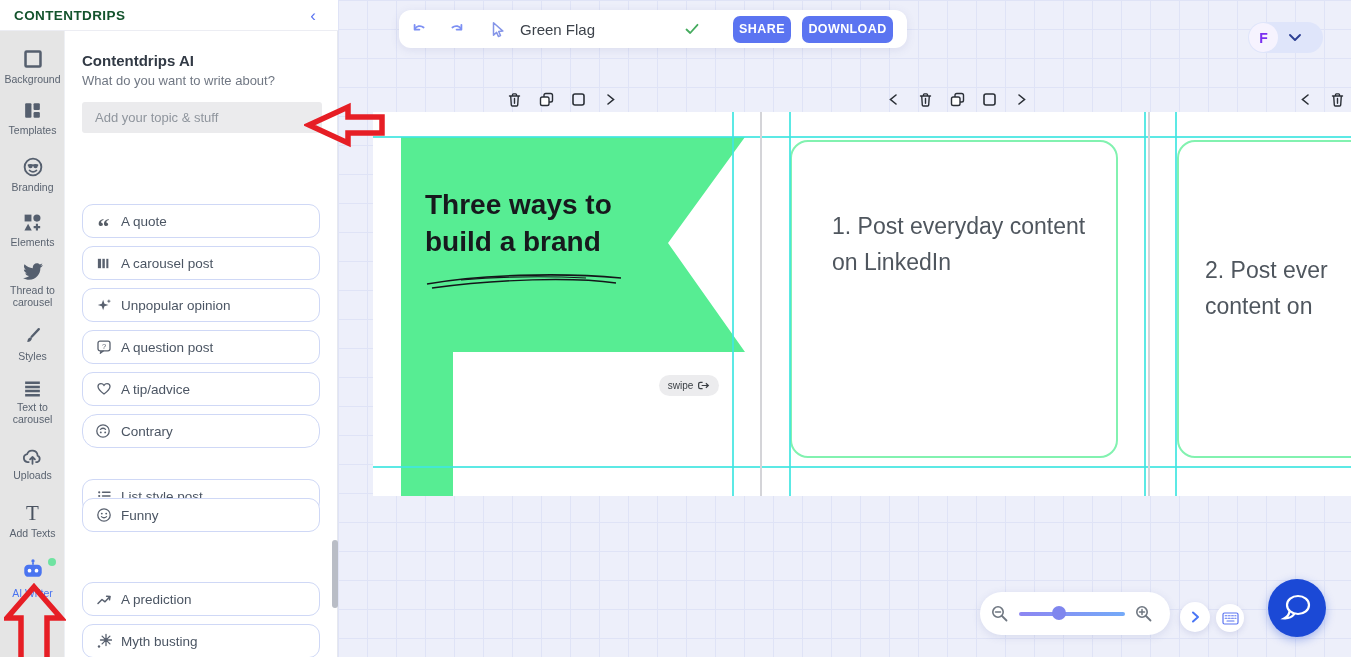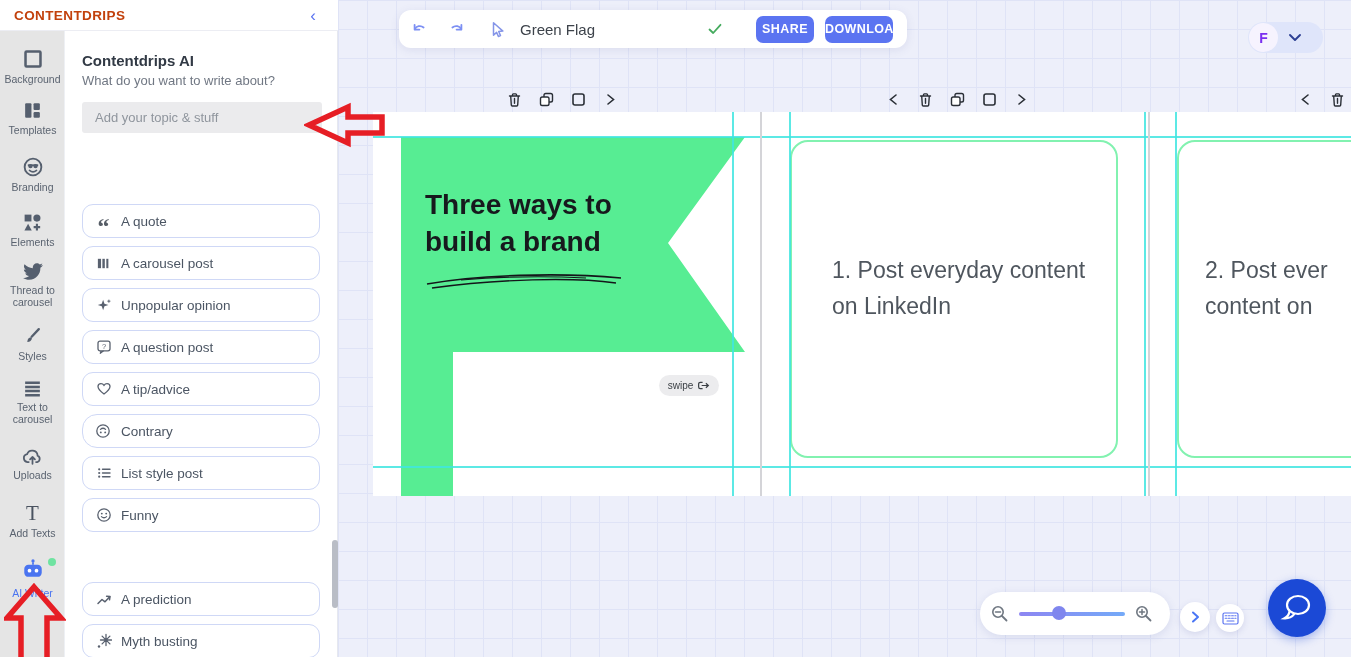--- a/index.html
+++ b/index.html
@@ -1,21 +1,21 @@
 <!DOCTYPE html>
 <html><head>
 <meta charset="utf-8">
 <style>
   * { margin:0; padding:0; box-sizing:border-box; }
   html,body { width:1351px; height:657px; overflow:hidden; font-family:"Liberation Sans", sans-serif; background:#fff; position:relative; }
   .abs { position:absolute; }
 
   
   .app-header { left:0; top:0; width:338px; height:31px; background:#fff; border-bottom:1px solid #ecedf3; display:flex; align-items:center; z-index:30; }
-  .logo { margin-left:14px; font-size:13.5px; font-weight:bold; letter-spacing:.4px; color:#c2410c; }
+  .logo { margin-left:14px; font-size:13.5px; font-weight:bold; letter-spacing:.4px; color:#14532d; }
   .collapse { margin-left:auto; margin-right:22px; color:#5b74f1; font-size:17px; cursor:pointer; line-height:1; }
 
   
   .rail { left:0; top:31px; width:65px; height:626px; background:#e5e5e5; border-right:1px solid #eef0f4; z-index:25; }
   .rail-item { position:absolute; width:65px; display:flex; flex-direction:column; align-items:center; gap:3px; cursor:pointer; }
   .rail-label { font-size:10.5px; color:#5a6370; text-align:center; line-height:1.18; width:62px; }
   .rail-item.active .rail-label { color:#4a74f0; }
   .dot { position:absolute; right:6px; top:-2px; width:8px; height:8px; border-radius:50%; background:#6fe3a1; }
 
   
@@ -41,34 +41,34 @@
   .gh { left:373px; width:978px; height:1.5px; }
   .cyan { background:#3fe5e0; opacity:.85; }
   .gray { background:#d4d4d8; }
   .flag { left:401px; top:137px; z-index:4; }
   .flag-title { left:425px; top:186px; z-index:5; font-size:28px; line-height:37px; font-weight:bold; color:#17191d; }
   .squiggle { left:423px; top:268px; z-index:5; }
   .swipe-pill { left:659px; top:375px; width:60px; height:21px; border-radius:11px; background:#ececee; display:flex; align-items:center; justify-content:center; gap:4px; z-index:5; }
   .swipe-pill .s-lbl { font-size:10px; color:#3a3f44; }
   .card { top:140px; width:328px; height:318px; background:#fff; border:2px solid #82f2b0; border-radius:18px; z-index:4; }
   .card-text { font-size:23px; line-height:36px; color:#4f565e; white-space:nowrap; }
-  .card2 { left:790px; } .card2 .card-text { padding:110px 0 0 40px; }
+  .card2 { left:790px; } .card2 .card-text { padding:66px 0 0 40px; }
   .card3 { left:1177px; } .card3 .card-text { padding:110px 0 0 26px; }
 
   
   .slide-bar { top:90px; display:flex; align-items:center; gap:13px; z-index:8; }
   .sb-btn { width:19px; height:19px; display:flex; align-items:center; justify-content:center; cursor:pointer; }
 
   
   .float-bar { left:399px; top:10px; width:508px; height:38px; background:#fff; border-radius:12px; box-shadow:0 2px 10px rgba(80,90,160,.12); display:flex; align-items:center; z-index:20; }
   .tb-btn { width:22px; height:22px; display:flex; align-items:center; justify-content:center; cursor:pointer; }
   .design-title { font-size:15px; color:#3d434b; margin-left:13px; cursor:text; }
   .btn { height:27px; border:none; border-radius:7px; background:#5b74f1; color:#fff; font-weight:bold; font-size:12.5px; letter-spacing:.4px; cursor:pointer; font-family:"Liberation Sans",sans-serif; }
   .share-btn { width:58px; margin-right:11px; }
-  .dl-btn { width:68px; margin-right:14px; }
+  .dl-btn { width:91px; margin-right:14px; }
 
   
   .avatar-pill { left:1248px; top:22px; width:75px; height:31px; border-radius:16px; background:#dfe5fa; display:flex; align-items:center; z-index:20; cursor:pointer; }
   .avatar-circle { width:29px; height:29px; border-radius:50%; background:#f6f3fe; margin-left:1px; display:flex; align-items:center; justify-content:center; font-size:14px; font-weight:bold; color:#7a2ff0; }
 
   
   .zoom-pill { left:980px; top:592px; width:190px; height:43px; border-radius:22px; background:#fff; box-shadow:0 2px 8px rgba(80,90,160,.14); display:flex; align-items:center; z-index:20; }
   .slider { position:relative; width:106px; height:4px; border-radius:2px; background:linear-gradient(90deg,#8d86f2,#74aaf8); margin:0 8px; }
   .thumb { position:absolute; top:-5.5px; left:33px; width:14px; height:14px; border-radius:50%; background:#7f86ee; cursor:grab; }
   .circle-btn { border-radius:50%; background:#fff; box-shadow:0 2px 6px rgba(80,90,160,.16); display:flex; align-items:center; justify-content:center; z-index:20; cursor:pointer; }
@@ -403,21 +403,21 @@
     <span class="oicon flip">
         <svg width="16" height="16" viewBox="0 0 16 16">
           <circle cx="8" cy="8" r="6.2" stroke="#59616f" stroke-width="1.3" fill="none"></circle>
           <circle cx="5.8" cy="6.6" r=".95" fill="#59616f"></circle>
           <circle cx="10.2" cy="6.6" r=".95" fill="#59616f"></circle>
           <path d="M5.4 9.6 Q8 11.9 10.6 9.6" stroke="#59616f" stroke-width="1.2" fill="none" stroke-linecap="round"></path>
         </svg>
       </span>
     <span class="lbl">Contrary</span>
   </div>
-  <div class="opt" style="top:425px;">
+  <div class="opt" style="top:448px;">
     <span class="oicon">
         <svg width="16" height="16" viewBox="0 0 16 16">
           <circle cx="3.2" cy="4.3" r="1.1" fill="#59616f"></circle>
           <circle cx="3.2" cy="8" r="1.1" fill="#59616f"></circle>
           <circle cx="3.2" cy="11.7" r="1.1" fill="#59616f"></circle>
           <path d="M6.5 4.3 H14 M6.5 8 H14 M6.5 11.7 H14" stroke="#59616f" stroke-width="1.4" stroke-linecap="round"></path>
         </svg>
       </span>
     <span class="lbl">List style post</span>
   </div>

